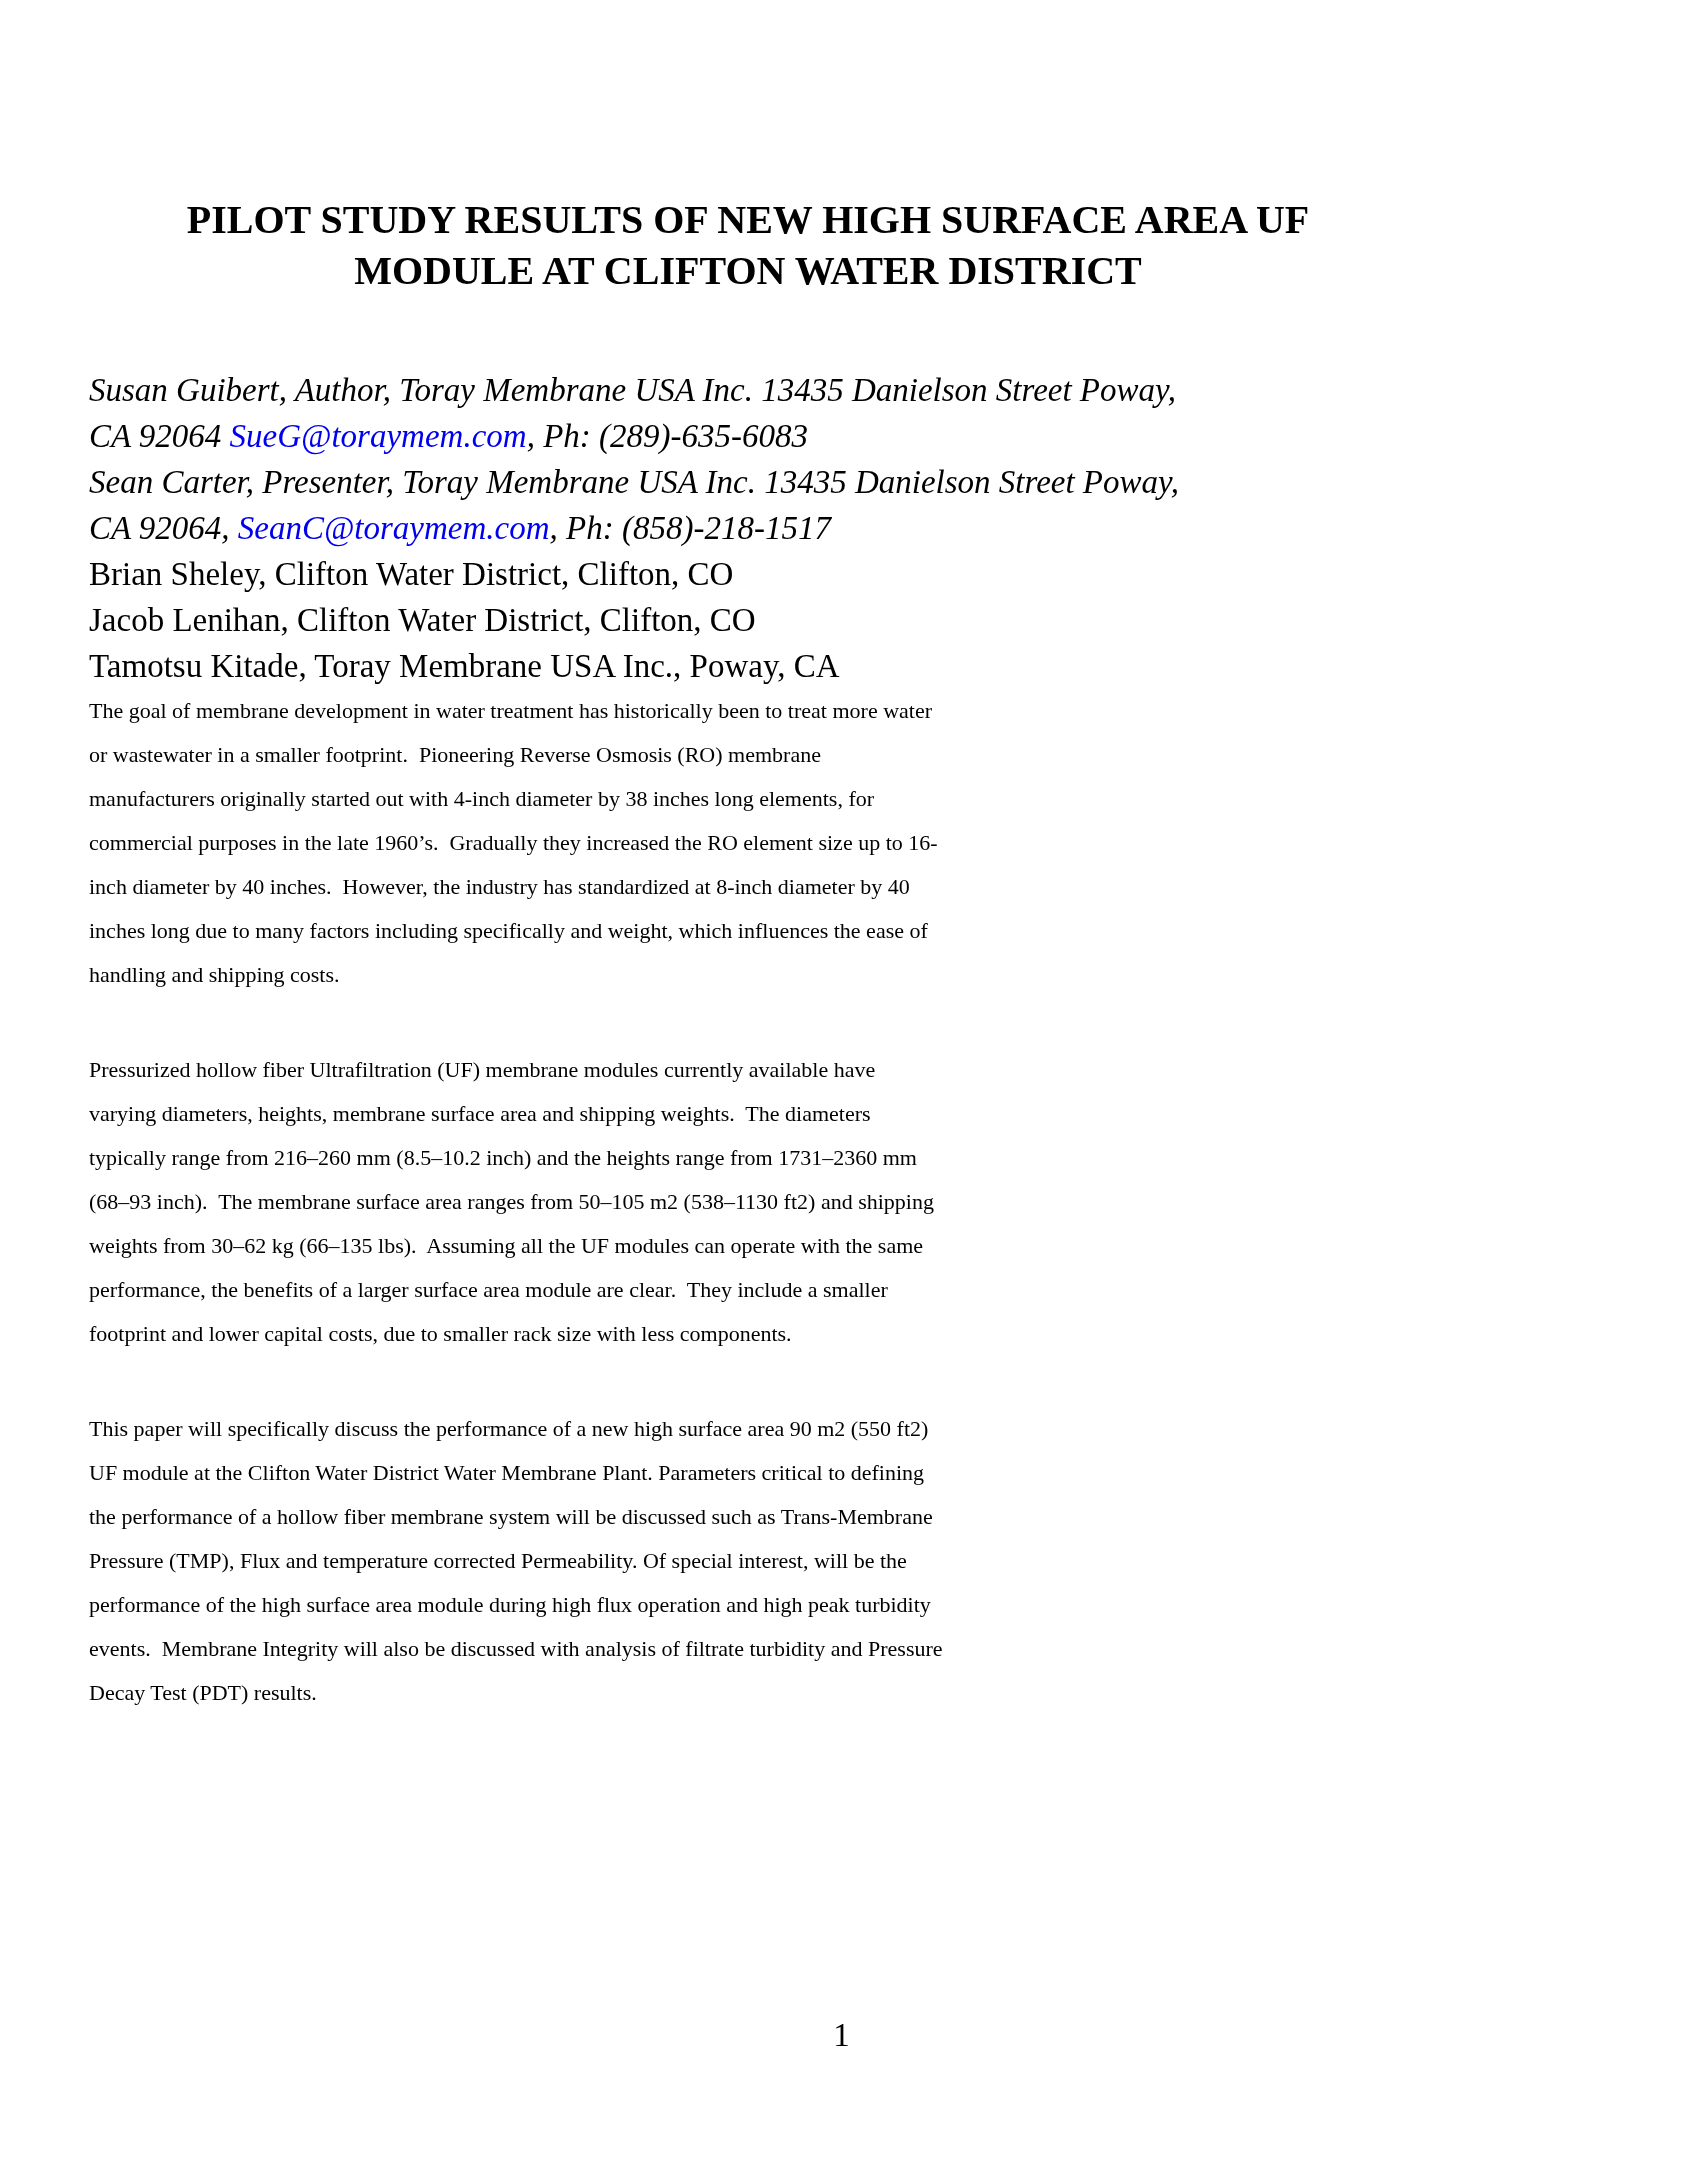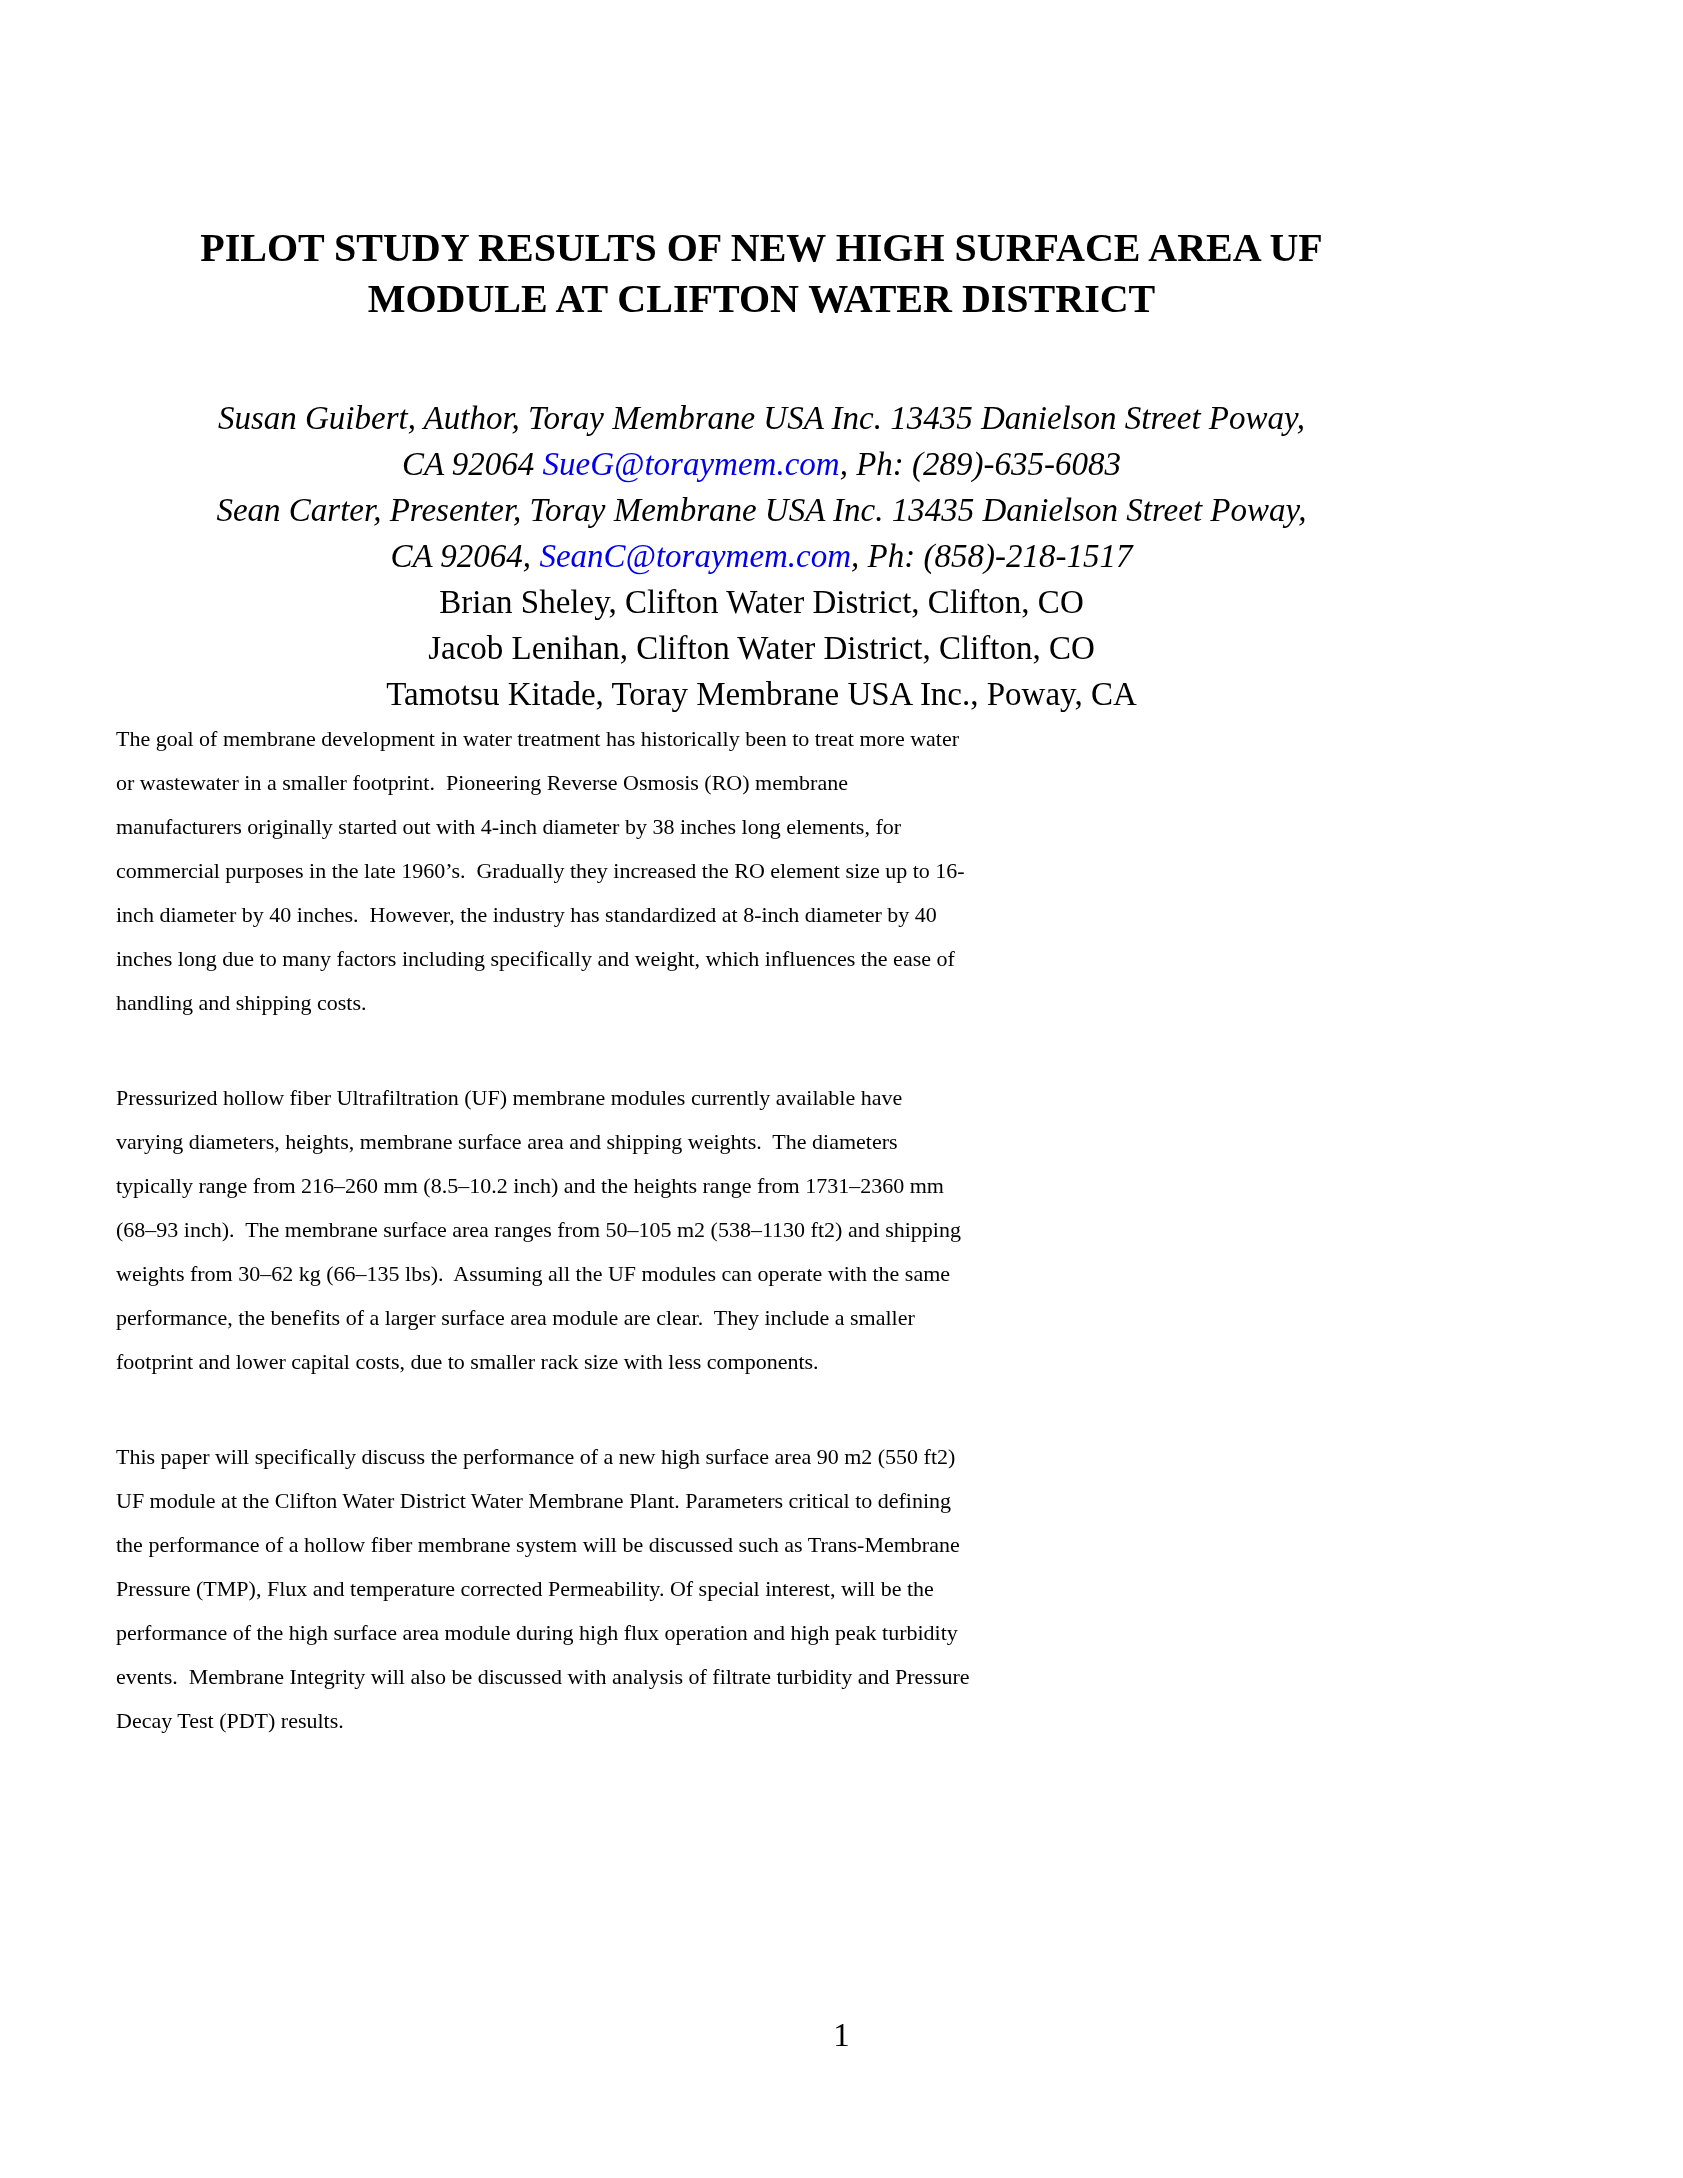--- a/index.html
+++ b/index.html
@@ -6,33 +6,32 @@
   .page {
     position: relative;
     width: 1683px;
     height: 2178px;
     background: #ffffff;
     color: #000000;
     font-family: "Liberation Serif", "DejaVu Serif", serif;
     overflow: hidden;
   }
   .content {
-    padding: 194px 142px 0 116px;
-    margin-top: 28px;
+    padding: 194px 142px 0 89px;
   }
   .title-block {
     text-align: center;
     font-weight: bold;
     font-size: 40px;
     line-height: 51px;
     margin-right: 134px;
     margin-bottom: 71px;
   }
   .authors-block {
-    text-align: center;
+    text-align: left;
     font-size: 33px;
     line-height: 46px;
     margin-right: 134px;
   }
   .author-entry.italic { font-style: italic; }
   a.email {
     color: #0000EE;
     cursor: pointer;
   }
   .abstract-heading {

